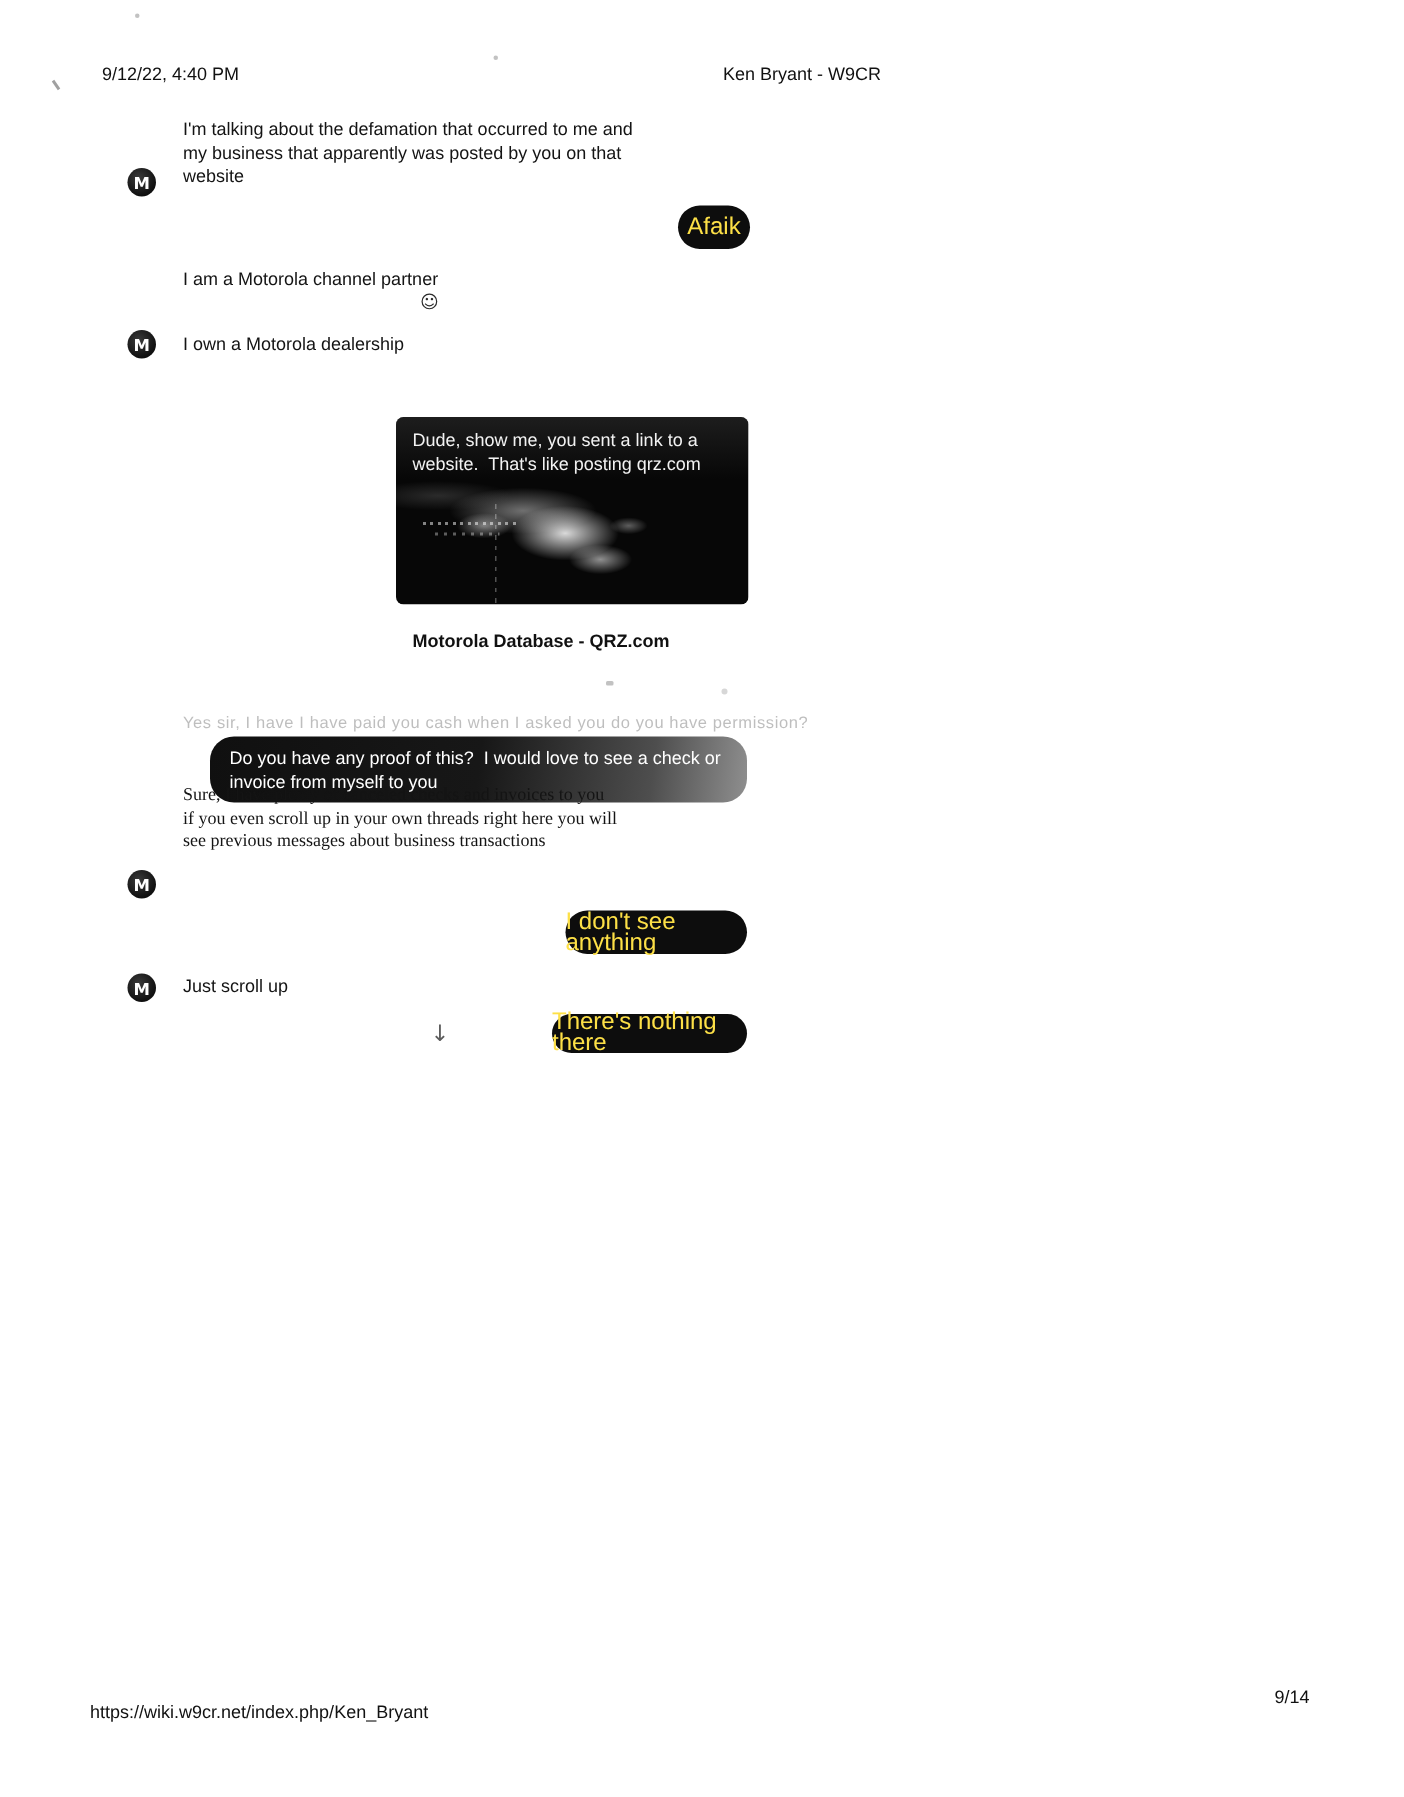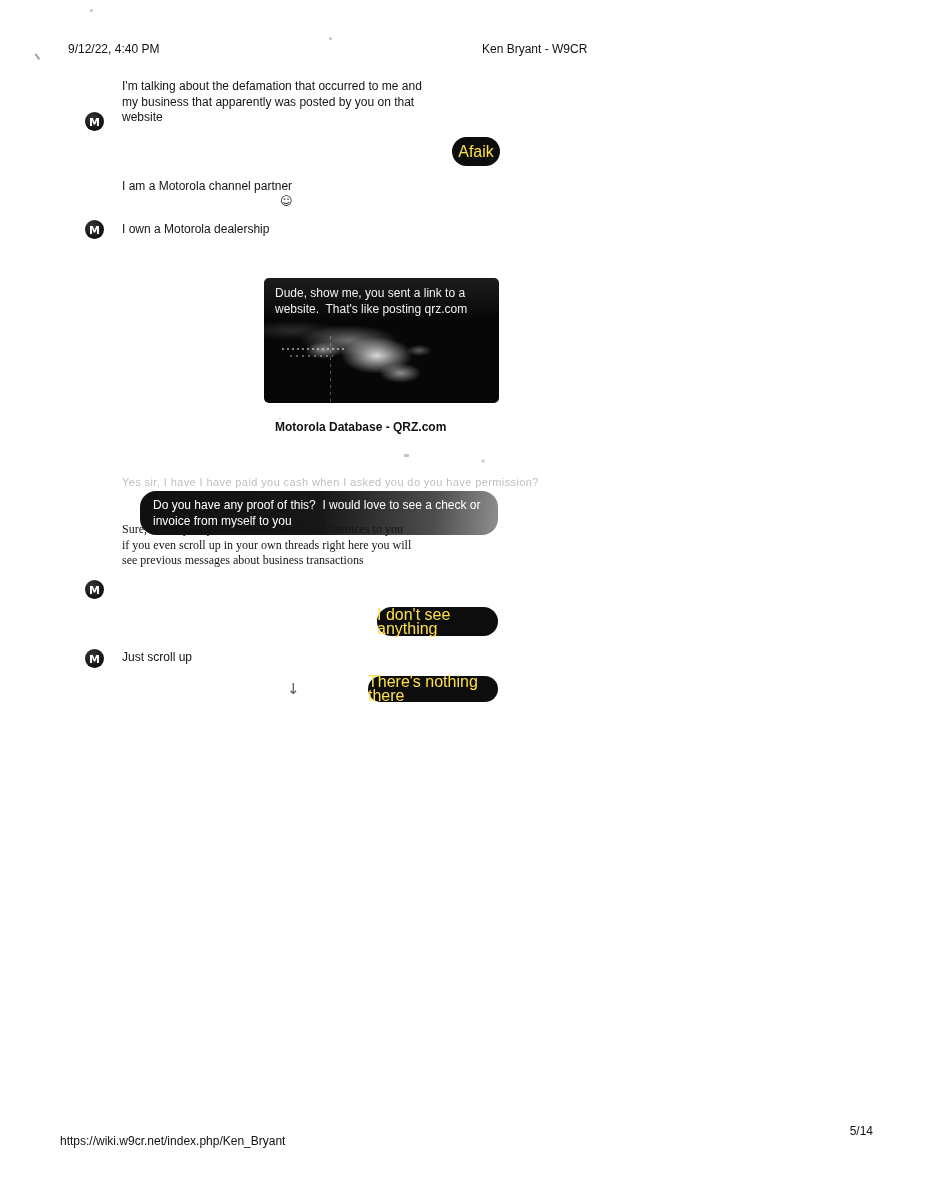--- a/index.html
+++ b/index.html
@@ -141,15 +141,15 @@
   <div class="abs avatar" style="left:85px;top:649px;">
     <span>M</span>
   </div>
   <div class="abs msg-in" style="left:122px;top:650px;">Just scroll up</div>
 
   <div class="abs scroll-arrow" style="left:287px;top:680px;">↓</div>
 
   <div class="abs bubble-out" style="left:368px;top:676px;width:130px;height:26px;">There's nothing there</div>
 
   <div class="abs ftr-txt" style="left:60px;top:1124px;margin-top:10px;">https://wiki.w9cr.net/index.php/Ken_Bryant</div>
-  <div class="abs ftr-txt" style="right:63px;top:1124px;">5/14</div>
+  <div class="abs ftr-txt" style="right:63px;top:1124px;">9/14</div>
 
 </div>
 
 </body></html>

